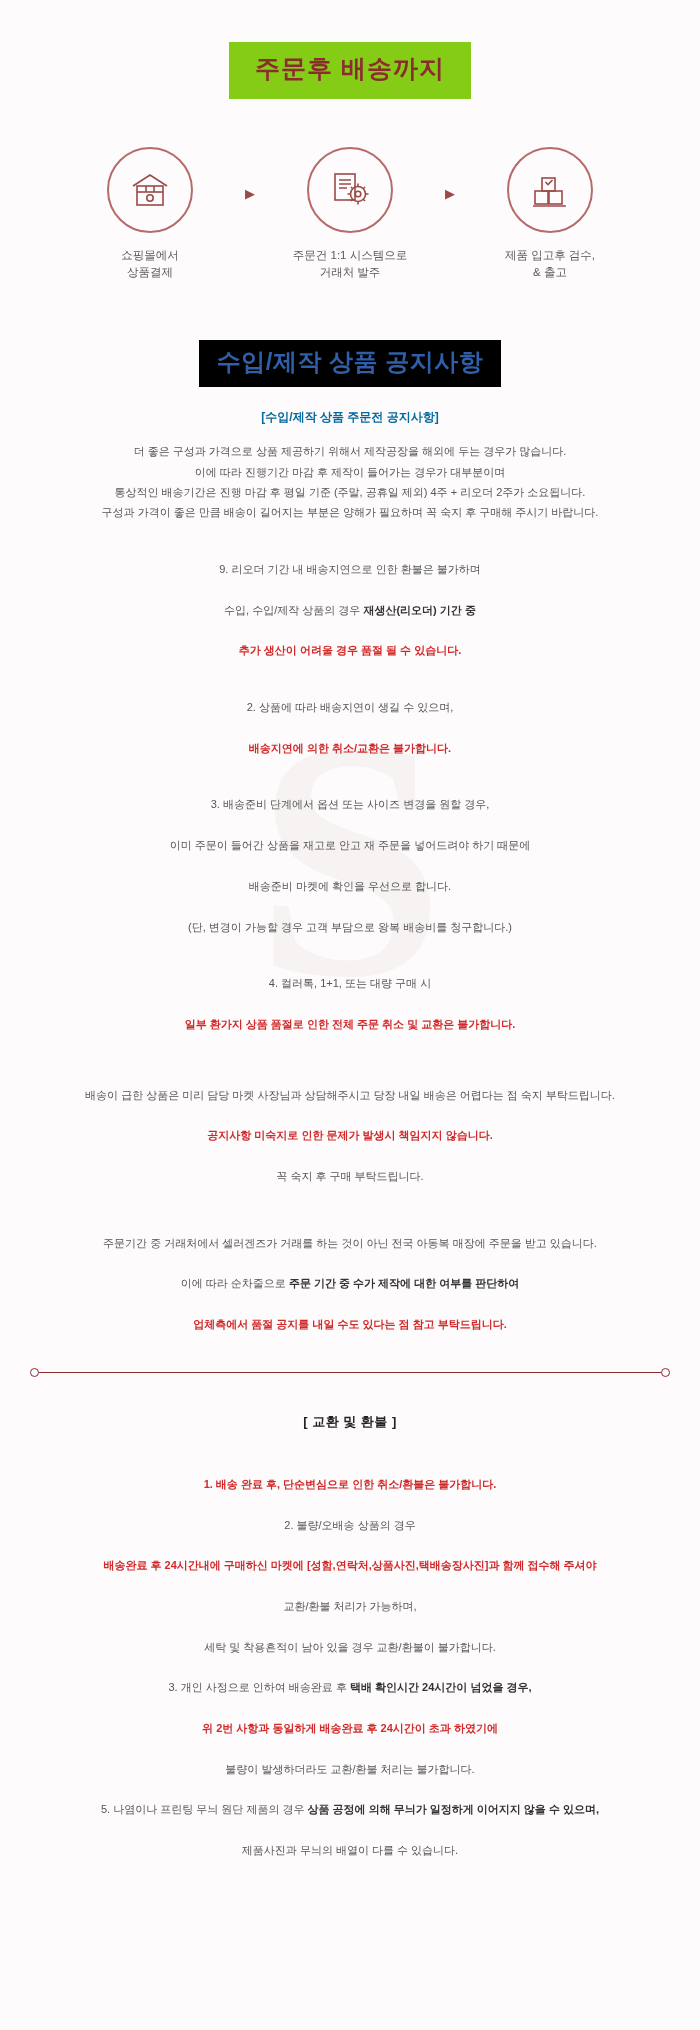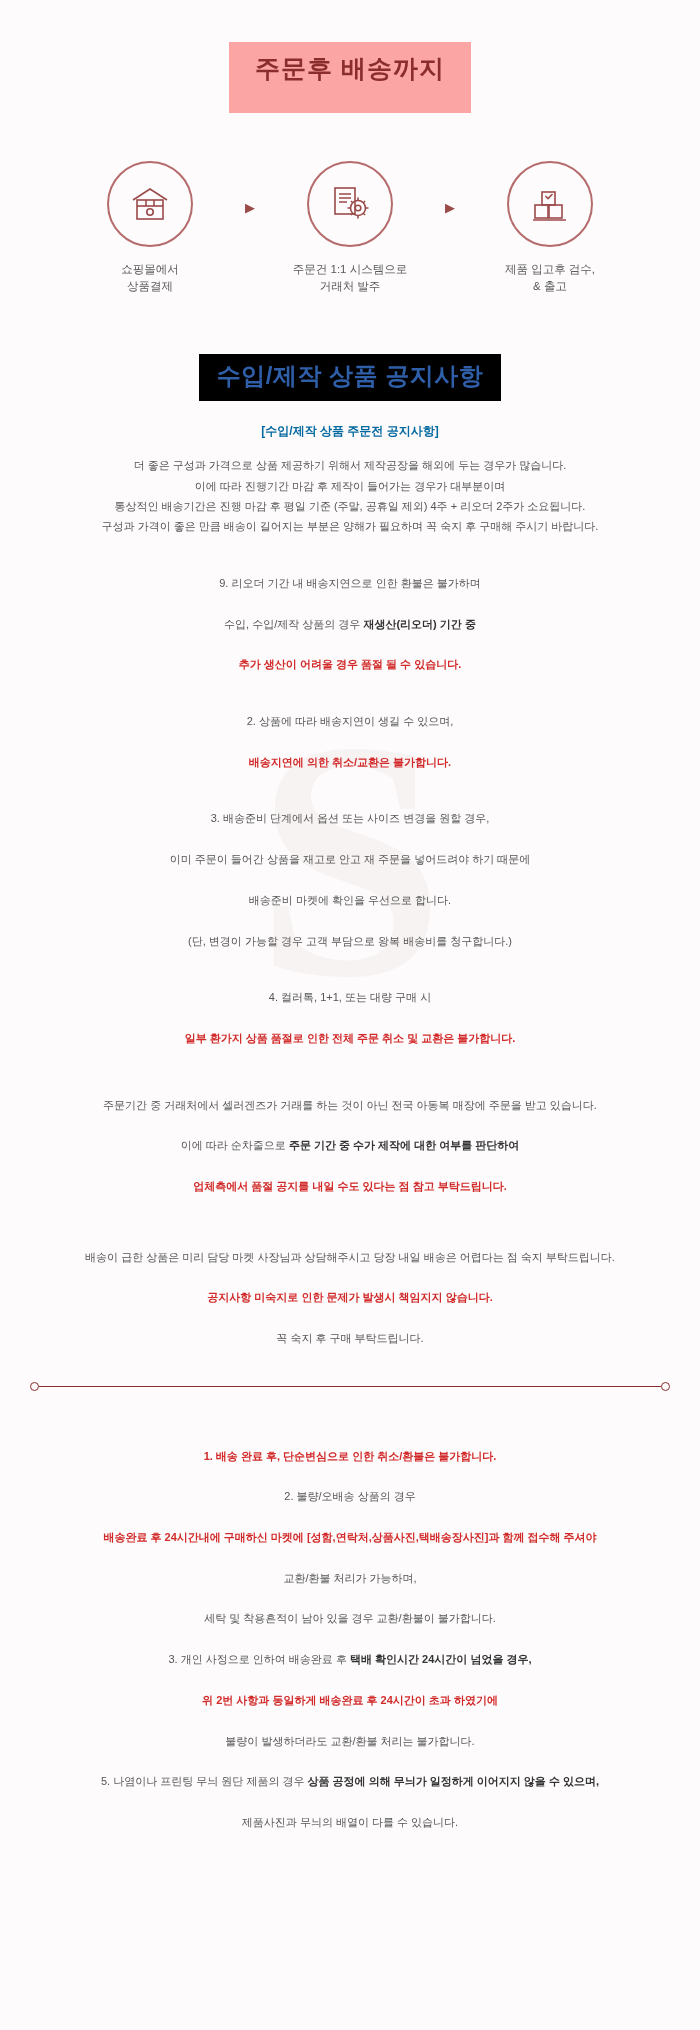--- a/index.html
+++ b/index.html
@@ -30,22 +30,22 @@
     user-select: none;
     pointer-events: none;
     z-index: 0;
   }
   .content { position: relative; z-index: 2; }
 
   
   .top-banner { text-align: center; padding-top: 42px; }
   .top-banner .tb-inner {
     display: inline-block;
-    background: #fca5a5;
-    padding: 5px 26px 23px 26px;
+    background: #84cc16;
+    padding: 5px 26px 9px 26px;
   }
   .top-banner .tb-text {
     font-size: 25px;
     font-weight: bold;
     color: #8b2d2d;
     letter-spacing: 1px;
     font-family: "Liberation Sans", sans-serif;
   }
 
   
@@ -225,40 +225,41 @@
         <span>이미 주문이 들어간 상품을 재고로 안고 재 주문을 넣어드려야 하기 때문에</span><br>
         <span>배송준비 마켓에 확인을 우선으로 합니다.</span><br>
         <span>(단, 변경이 가능할 경우 고객 부담으로 왕복 배송비를 청구합니다.)</span>
       </p>
 
       <p class="t gap">
         <span>4. 컬러톡, 1+1, 또는 대량 구매 시</span><br>
         <span class="red">일부 환가지 상품 품절로 인한 전체 주문 취소 및 교환은 불가합니다.</span>
       </p>
 
+      <p class="t" style="margin-top:30px">
+        배송이 급한 상품은 미리 담당 마켓 사장님과 상담해주시고 당장 내일 배송은 어렵다는 점 숙지 부탁드립니다.<br>
+        <span class="red">공지사항 미숙지로 인한 문제가 발생시 책임지지 않습니다.</span><br>
+        꼭 숙지 후 구매 부탁드립니다.
+      </p>
+
       <p class="t" style="margin-top:26px">
         주문기간 중 거래처에서 셀러겐즈가 거래를 하는 것이 아닌 전국 아동복 매장에 주문을 받고 있습니다.<br>
         이에 따라 순차줄으로 <b class="bold">주문 기간 중 수가 제작에 대한 여부를 판단하여</b><br>
         <span class="red">업체측에서 품절 공지를 내일 수도 있다는 점 참고 부탁드립니다.</span>
       </p>
-
-      <p class="t" style="margin-top:30px">
-        배송이 급한 상품은 미리 담당 마켓 사장님과 상담해주시고 당장 내일 배송은 어렵다는 점 숙지 부탁드립니다.<br>
-        <span class="red">공지사항 미숙지로 인한 문제가 발생시 책임지지 않습니다.</span><br>
-        꼭 숙지 후 구매 부탁드립니다.
-      </p>
     </div>
 
     <div class="divider">
       <span class="dot"></span>
       <span class="line"></span>
       <span class="dot"></span>
     </div>
 
     <div class="block">
+      <div class="box-head">[ 교환 및 환불 ]</div>
 
       <p class="t item">
         <span class="red">1. 배송 완료 후, 단순변심으로 인한 취소/환불은 불가합니다.</span>
       </p>
 
       <p class="t item">
         <span>2. 불량/오배송 상품의 경우</span><br>
         <span class="red">배송완료 후 24시간내에 구매하신 마켓에 [성함,연락처,상품사진,택배송장사진]과 함께 접수해 주셔야</span><br>
         <span>교환/환불 처리가 가능하며,</span><br>
         <span>세탁 및 착용흔적이 남아 있을 경우 교환/환불이 불가합니다.</span>

